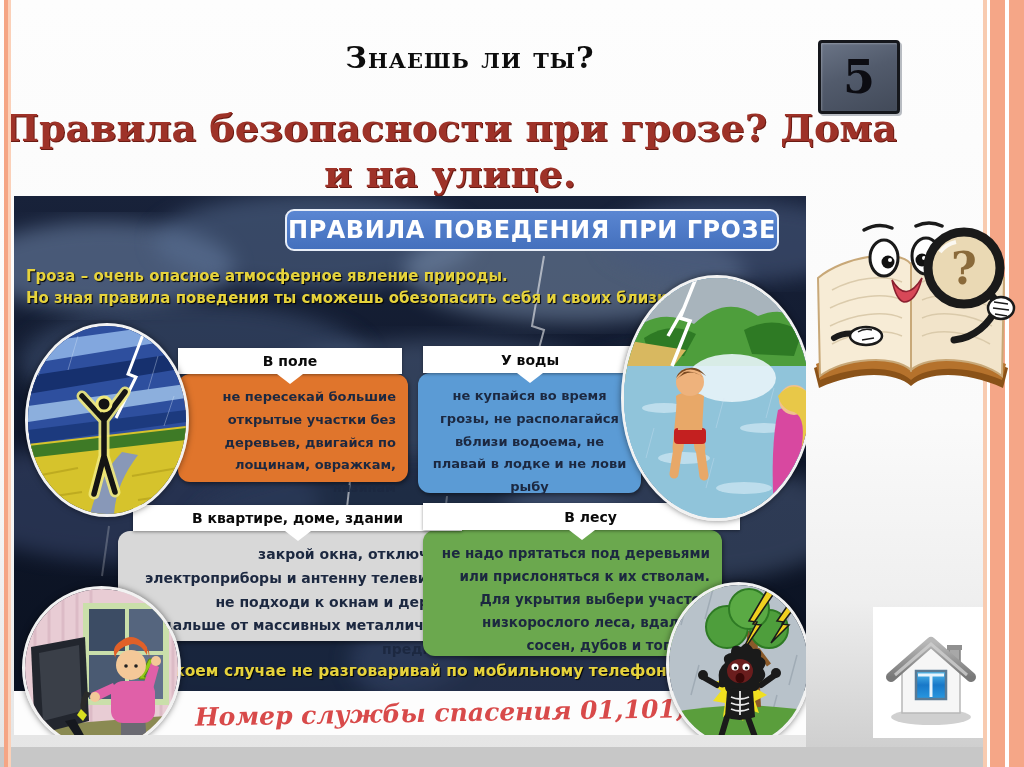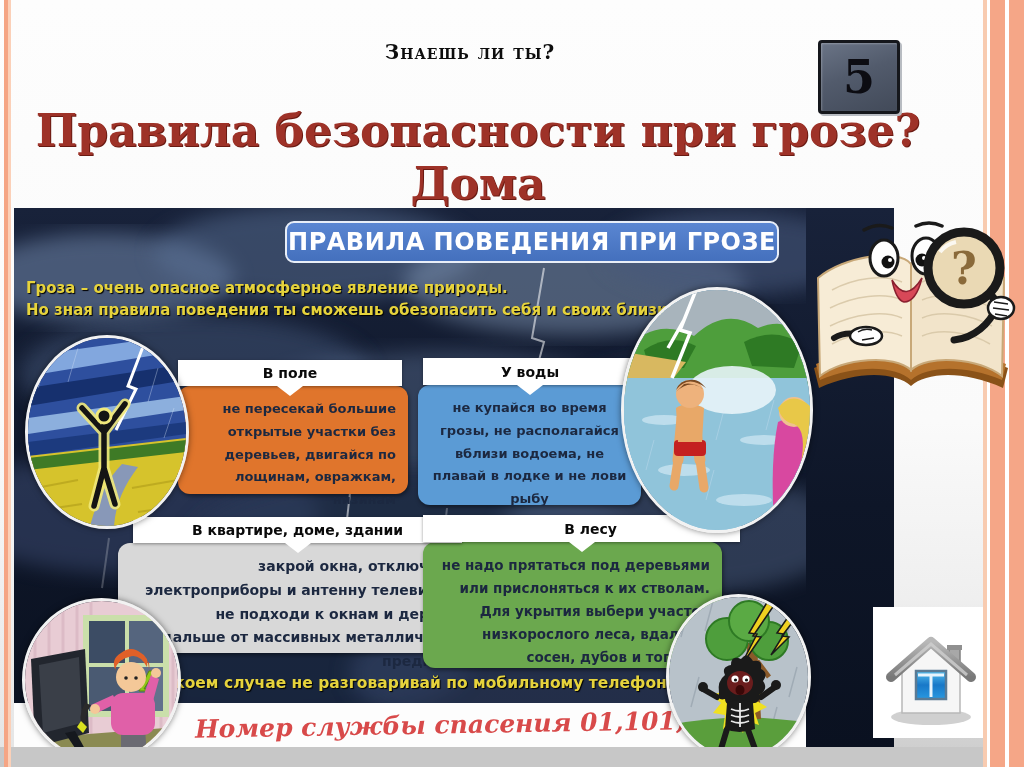--- a/index.html
+++ b/index.html
@@ -13,31 +13,31 @@
     background:linear-gradient(90deg,#f5a584 0 55%,#fbd0b8 55% 100%);}
   .stripe-right{position:absolute;right:0;top:0;width:41px;height:767px;z-index:5;
     background:linear-gradient(90deg,
       #f8cbb0 0 4px,#ffffff 4px 7px,#f5a687 7px 22px,#ffffff 22px 26px,#f5a687 26px 41px);}
   .bottom-band{position:absolute;left:0;top:747px;width:1024px;height:20px;background:#c7c7c7;z-index:4;}
   .gray-panel{position:absolute;left:806px;top:598px;width:218px;height:149px;z-index:1;
     background:linear-gradient(180deg,#efefef,#cfcfcf);}
   
   .pretitle{position:absolute;left:0;top:40px;width:940px;text-align:center;
     font-family:"DejaVu Serif",serif;font-variant:small-caps;font-weight:700;
-    font-size:20px;letter-spacing:1px;color:#0d0d0d;}
+    font-size:30px;letter-spacing:1px;color:#0d0d0d;}
   .main-title{position:absolute;left:0;top:105px;width:900px;text-align:center;
-    font-family:"DejaVu Serif",serif;font-weight:700;font-size:44px;line-height:1.2;
-    color:#9e3228;text-shadow:1px 1px 0 #6a1a12;margin-left:28px;}
+    font-family:"DejaVu Serif",serif;font-weight:700;font-size:38px;line-height:1.2;
+    color:#9e3228;text-shadow:1px 1px 0 #6a1a12;}
   .slide-number{position:absolute;left:818px;top:40px;width:76px;height:68px;
     display:flex;align-items:center;justify-content:center;border-radius:4px;
     background:linear-gradient(160deg,#6a7486 0%,#525b6c 45%,#424a59 100%);
     border:3px solid #15171c;box-shadow:2px 2px 0 #b8bcc2, inset 1px 1px 2px rgba(255,255,255,.25);
     font-family:"DejaVu Serif",serif;font-weight:700;font-size:46px;color:#0c0c12;cursor:pointer;z-index:3;}
   
-  .poster{position:absolute;left:14px;top:208px;width:880px;height:539px;overflow:hidden;
+  .poster{position:absolute;left:14px;top:196px;width:792px;height:539px;overflow:hidden;
     background:linear-gradient(180deg,#18223a,#0e1628 55%,#0a1120);z-index:2;}
   .poster-sky{position:absolute;left:0;top:0;width:792px;height:539px;}
   .poster-header{position:absolute;left:271px;top:13px;width:494px;height:42px;
     background:linear-gradient(180deg,#5a86d2,#4470bd);border:2px solid #e8eef8;border-radius:9px;
     display:flex;align-items:center;justify-content:center;color:#fff;font-weight:700;
     font-size:24px;letter-spacing:.5px;box-sizing:border-box;white-space:nowrap;}
   .intro{position:absolute;left:12px;top:70px;color:#e6d33c;font-weight:700;font-size:15px;
     line-height:1.45;text-shadow:1px 1px 1px #000;}
   .card-header{position:absolute;background:#fff;z-index:2;display:flex;align-items:center;justify-content:center;
     font-weight:700;font-size:14px;color:#0a0a0a;box-shadow:0 1px 3px rgba(0,0,0,.4);}

